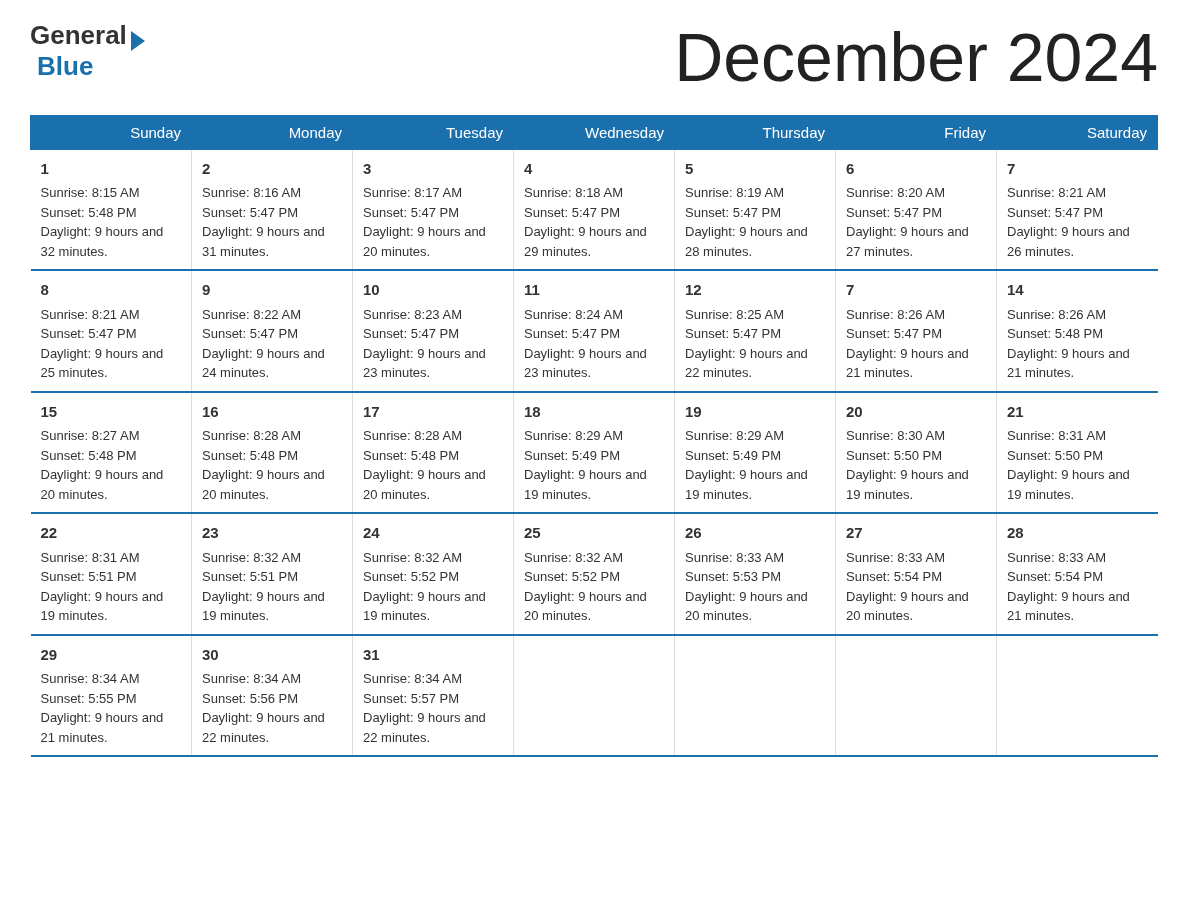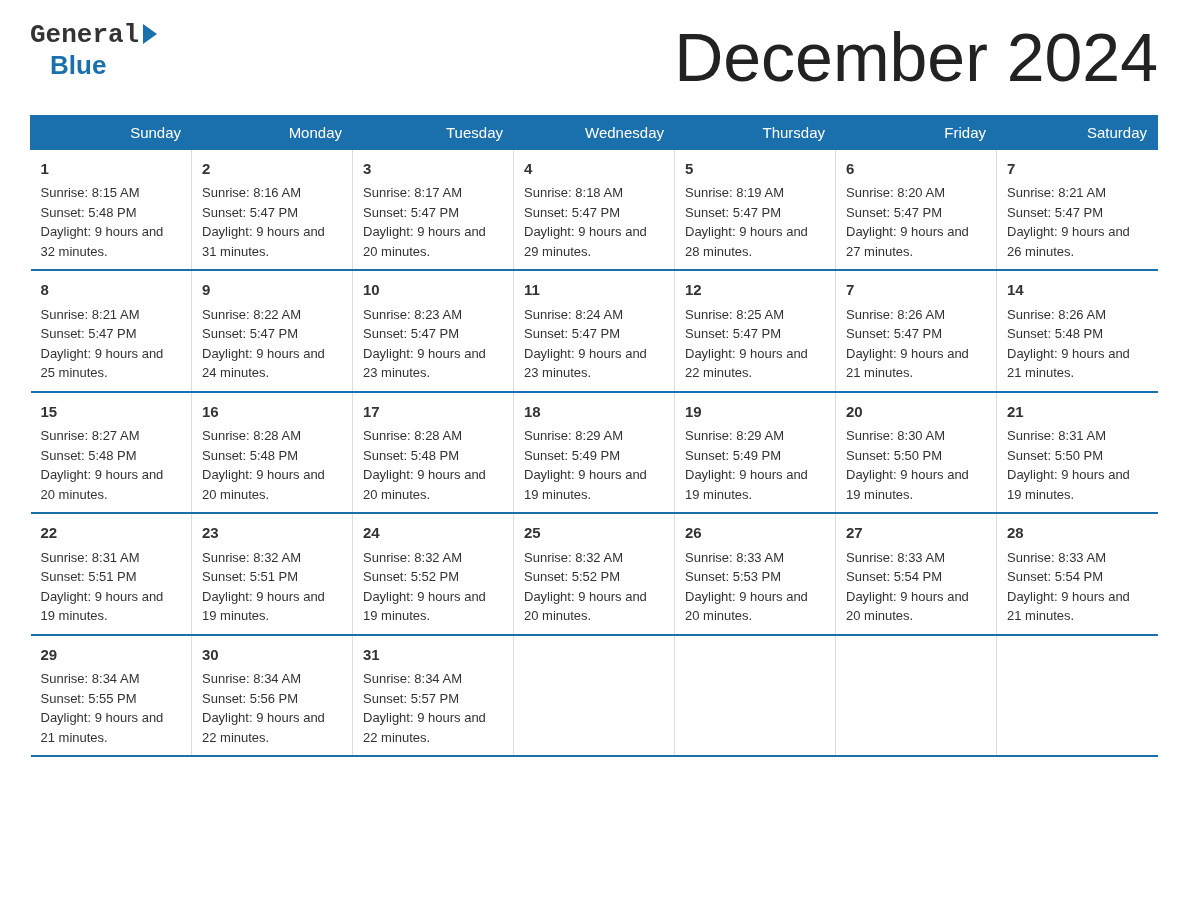--- a/index.html
+++ b/index.html
@@ -16,42 +16,41 @@
       align-items: flex-start;
       margin-bottom: 20px;
     }
     .logo {
       display: flex;
       flex-direction: column;
       align-items: flex-start;
     }
     .logo-top {
       display: flex;
-      align-items: flex-start;
-      font-family: Liberation Mono, monospace;
+      align-items: flex-end;
     }
     .logo-general {
       font-size: 26px;
       font-weight: bold;
       color: #333;
     }
     .logo-arrow {
       width: 0;
       height: 0;
       border-left: 14px solid #1a6fad;
       border-top: 10px solid transparent;
       border-bottom: 10px solid transparent;
       margin-left: 4px;
       margin-top: 4px;
     }
     .logo-blue {
       font-size: 26px;
       font-weight: bold;
       color: #1a6fad;
-      margin-left: 20px;
+      margin-left: 7px;
     }
     .title-block {
       text-align: right;
     }
     .month-year {
       font-size: 68px;
       font-weight: normal;
       color: #222;
       line-height: 1.1;
     }

